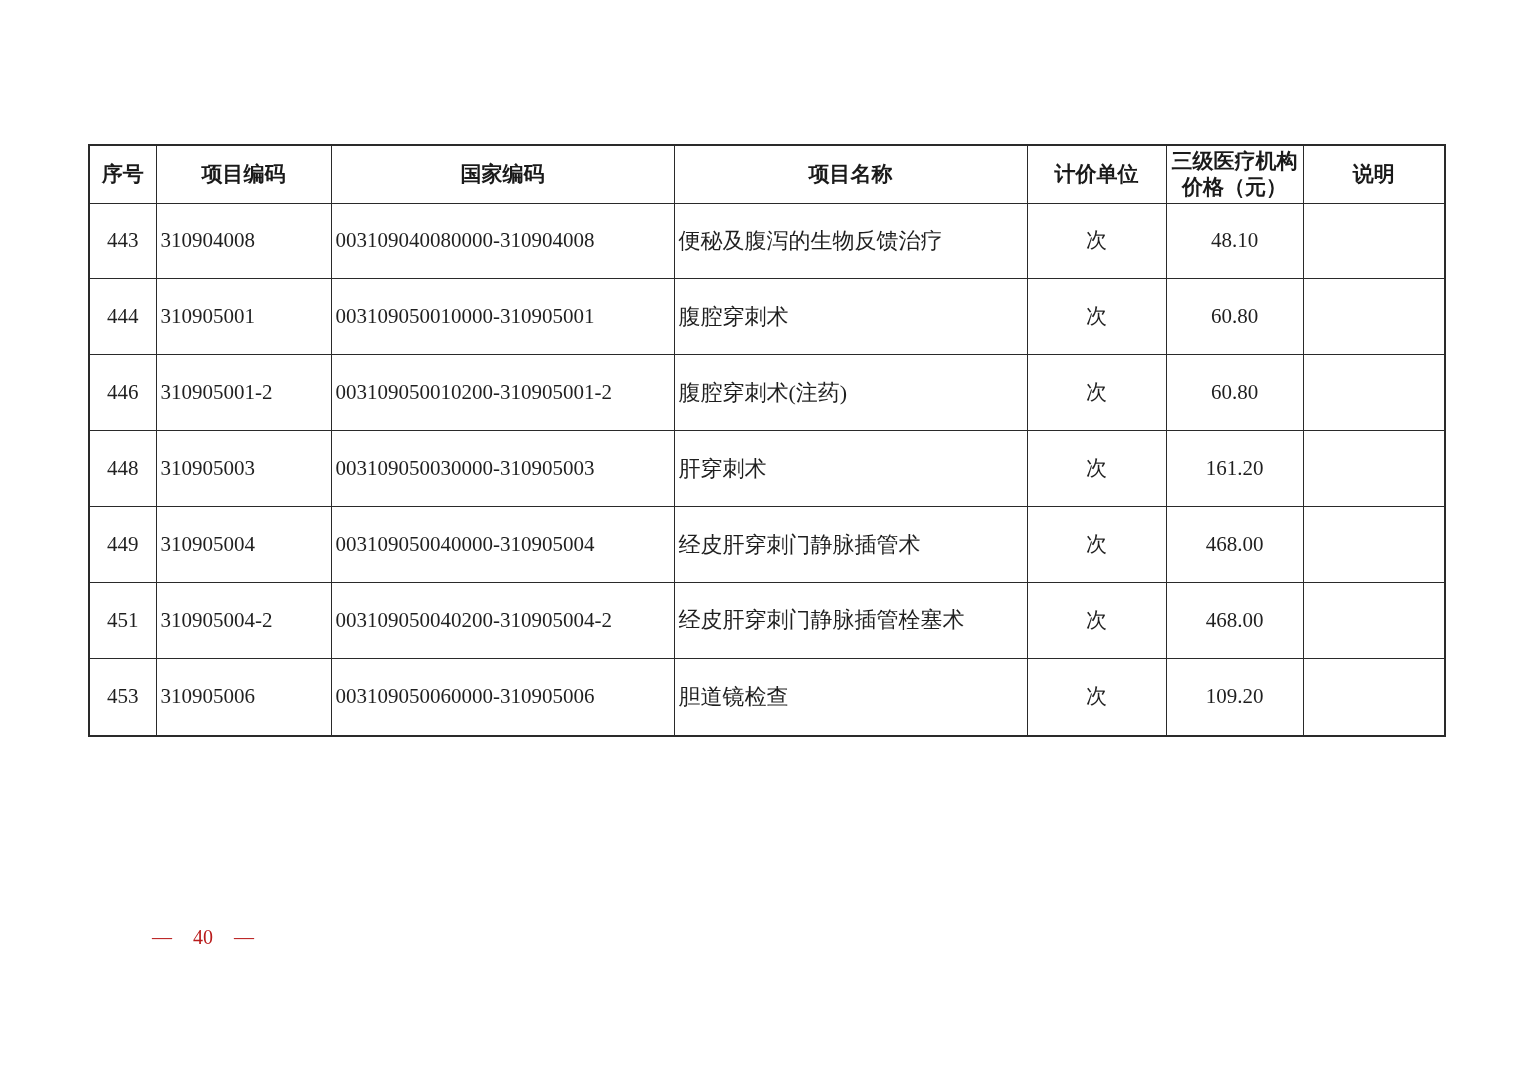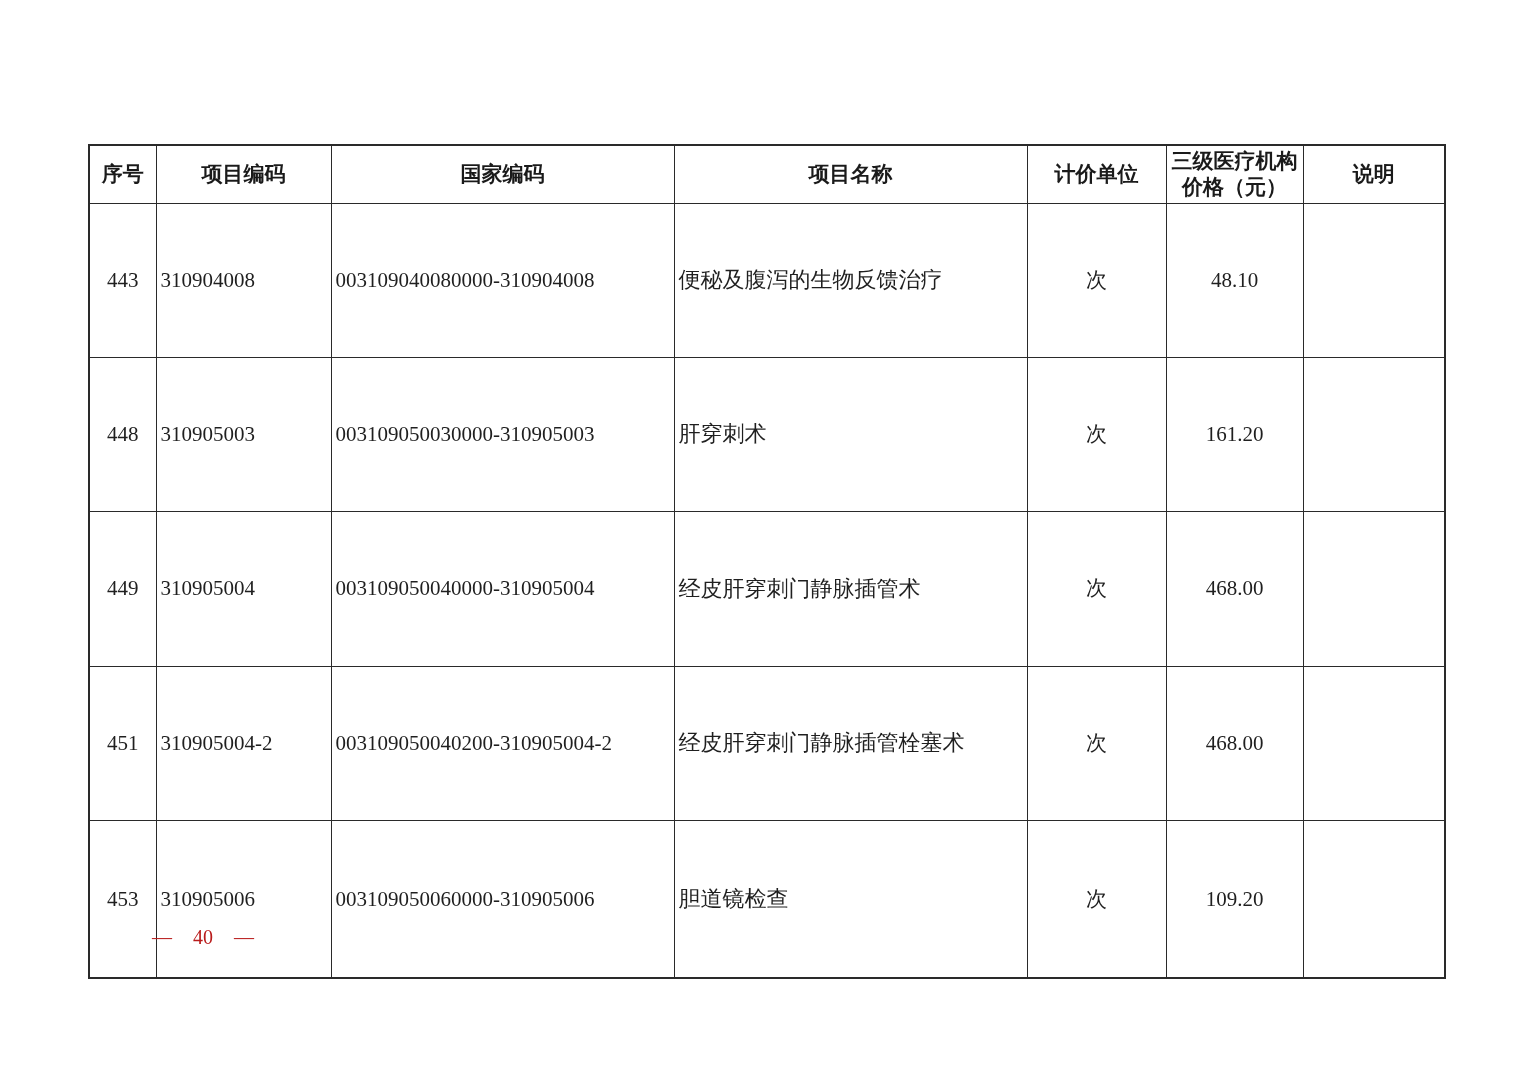--- a/index.html
+++ b/index.html
@@ -10,21 +10,21 @@
     height: 1074px;
     background: #ffffff;
     overflow: hidden;
     color: #1c1c1c;
   }
   table.price-table {
     position: absolute;
     left: 88px;
     top: 144px;
     width: 1356px;
-    height: 835px;
+    height: 593px;
     border-collapse: collapse;
     table-layout: fixed;
     border: 2px solid #2a2a2a;
   }
   .price-table th, .price-table td {
     border: 1px solid #2a2a2a;
     vertical-align: middle;
     overflow: hidden;
   }
   .price-table thead tr { height: 58px; }
@@ -94,20 +94,38 @@
         <tr>
           <td>443</td>
           <td>310904008</td>
           <td>003109040080000-310904008</td>
           <td>便秘及腹泻的生物反馈治疗</td>
           <td>次</td>
           <td>48.10</td>
           <td></td>
         </tr>
         <tr>
+          <td>444</td>
+          <td>310905001</td>
+          <td>003109050010000-310905001</td>
+          <td>腹腔穿刺术</td>
+          <td>次</td>
+          <td>60.80</td>
+          <td></td>
+        </tr>
+        <tr>
+          <td>446</td>
+          <td>310905001-2</td>
+          <td>003109050010200-310905001-2</td>
+          <td>腹腔穿刺术(注药)</td>
+          <td>次</td>
+          <td>60.80</td>
+          <td></td>
+        </tr>
+        <tr>
           <td>448</td>
           <td>310905003</td>
           <td>003109050030000-310905003</td>
           <td>肝穿刺术</td>
           <td>次</td>
           <td>161.20</td>
           <td></td>
         </tr>
         <tr>
           <td>449</td>

